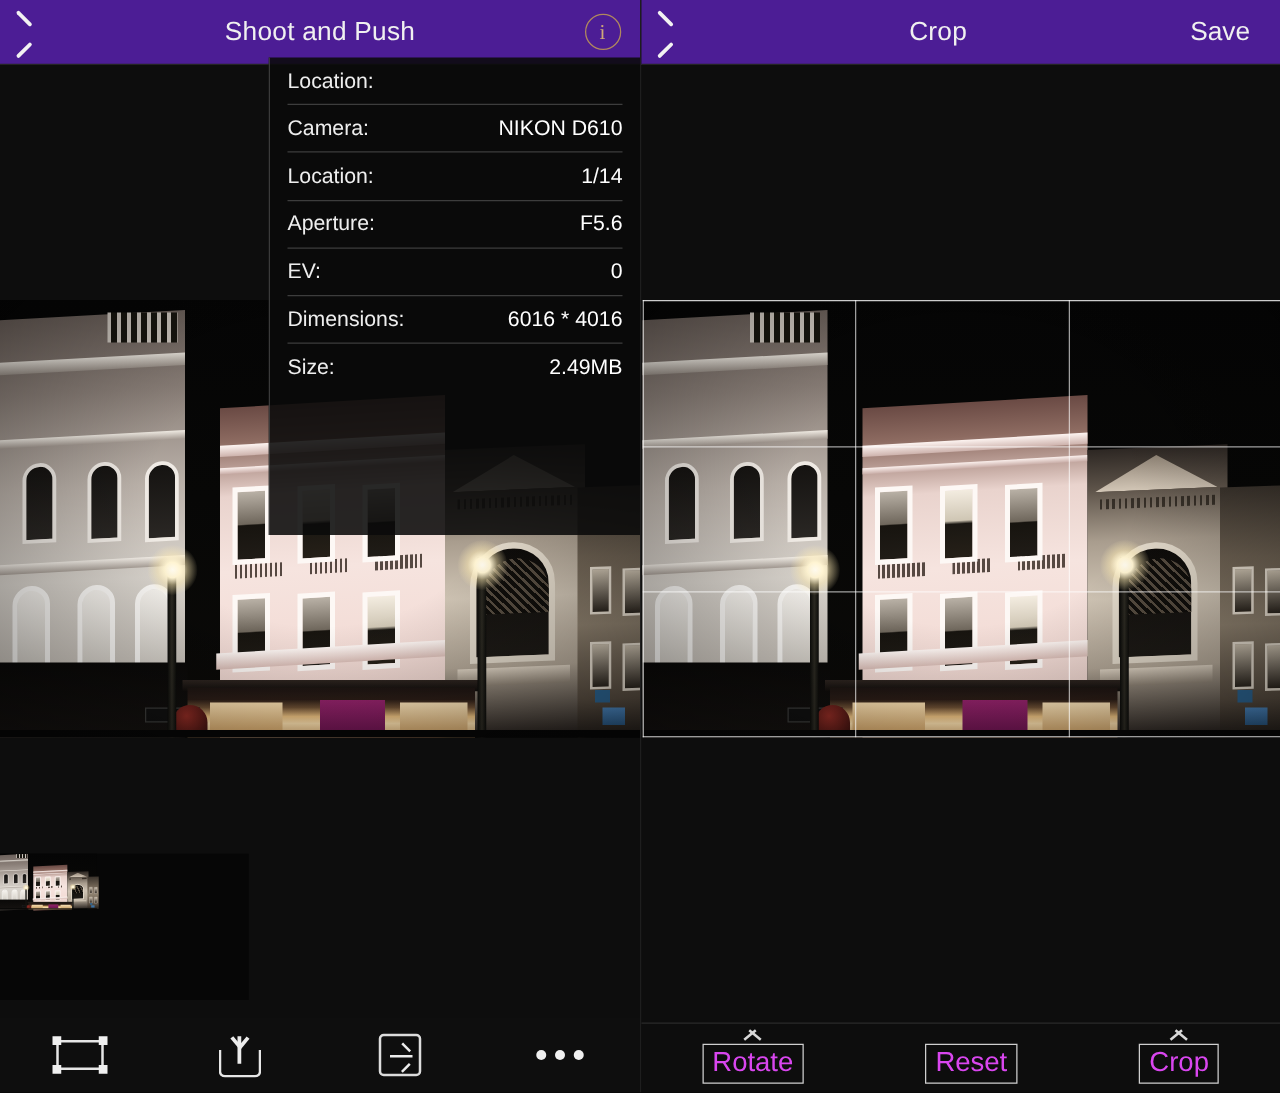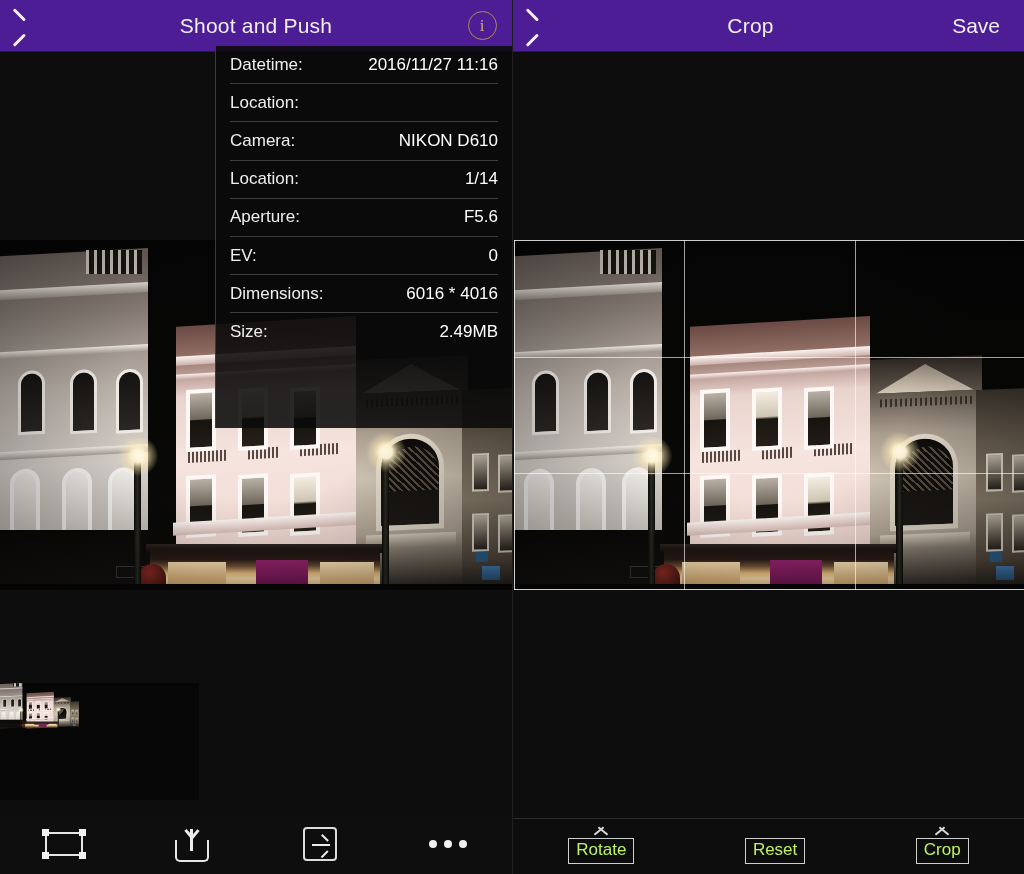--- a/index.html
+++ b/index.html
@@ -234,21 +234,21 @@
     border-right:9px solid transparent; border-bottom:8px solid transparent;
     position:relative; margin-bottom:1px; }
   .edit-btn .caret:before {
     content:""; position:absolute; left:-8px; top:1px; width:12px; height:2px;
     background:#d8d8d8; transform:rotate(-40deg); }
   .edit-btn .caret:after {
     content:""; position:absolute; left:-4px; top:1px; width:12px; height:2px;
     background:#d8d8d8; transform:rotate(40deg); }
   .edit-btn .caret.hidden { visibility:hidden; }
   .edit-btn .lbl {
-    border:1.6px solid #cfcfcf; color:#bef264; font-size:17px;
+    border:1.6px solid #cfcfcf; color:#d946ef; font-size:22px;
     padding:1px 7px 3px; line-height:1.15;
   }
 </style>
 </head>
 <body>
 
 <div id="app">
 
   <div class="panel left">
 
@@ -327,24 +327,20 @@
         <div class="lampglow" style="left:118px;top:196px"></div>
         <div class="lamppost" style="left:382px;top:206px;height:144px"></div>
         <div class="lampglow" style="left:366px;top:192px"></div>
 
         <div class="bottomdark"></div>
         <div class="vign"></div>
       </div>
     </div>
 
     <div class="infopanel">
-      <div class="inforow">
-        <span class="k">Datetime:</span>
-        <span class="v">2016/11/27 11:16</span>
-      </div>
       <div class="inforow">
         <span class="k">Location:</span>
         <span class="v"></span>
       </div>
       <div class="inforow">
         <span class="k">Camera:</span>
         <span class="v">NIKON D610</span>
       </div>
       <div class="inforow">
         <span class="k">Location:</span>

